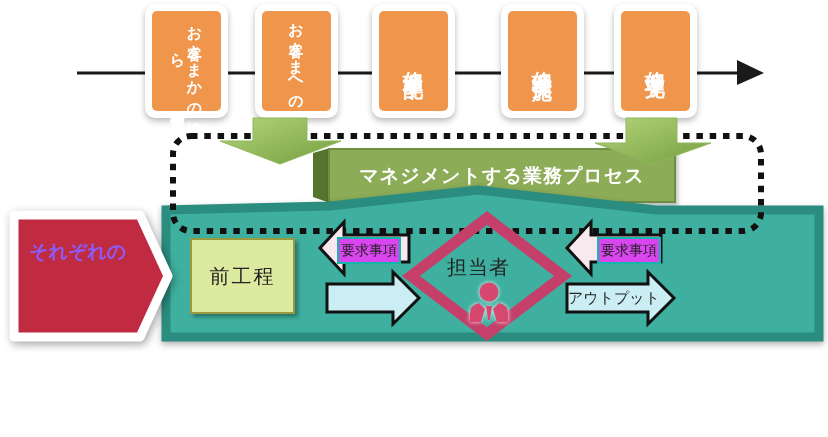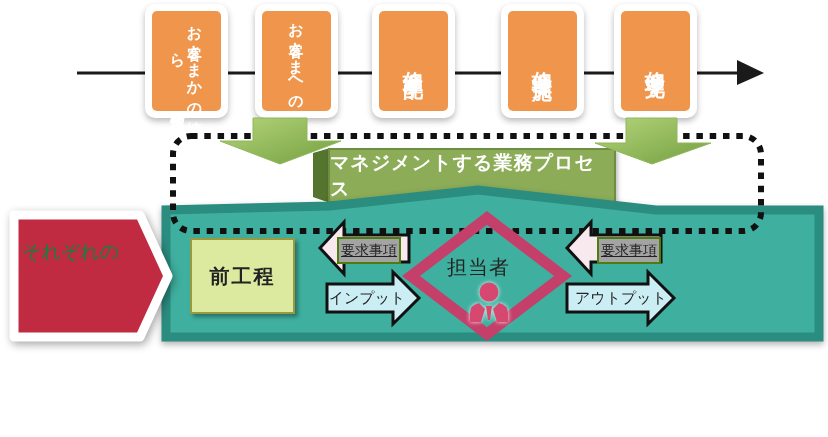--- a/index.html
+++ b/index.html
@@ -20,53 +20,53 @@
     width:69px;height:100px;background:#f0964c;border-radius:5px;
     display:flex;align-items:center;justify-content:center;
     writing-mode:vertical-rl;
     color:#fff;font-weight:bold;text-align:center;
   }
   .step-inner .vline{line-height:17px;font-size:15px;letter-spacing:1px;}
   .step.big .step-inner .vline{font-size:20px;letter-spacing:3px;line-height:24px;}
 
   
   #banner{
-    position:absolute;left:328px;top:148px;width:288px;height:55px;
+    position:absolute;left:328px;top:148px;width:348px;height:55px;
     background:#8cac58;border:2px solid #6e8e44;box-sizing:border-box;z-index:3;
     display:flex;align-items:center;justify-content:center;
     color:#fff;font-size:19px;font-weight:bold;letter-spacing:1px;
     box-shadow:2px 3px 4px rgba(0,0,0,.25);
   }
 
   
   #side-note-text{
-    position:absolute;left:22px;top:238px;width:140px;z-index:8;
-    color:#15803d;font-size:19px;font-weight:normal;line-height:27px;
+    position:absolute;left:29px;top:238px;width:140px;z-index:8;
+    color:#8b5cf6;font-size:19px;font-weight:bold;line-height:27px;
   }
 
   
   #pre-box{
     position:absolute;left:190px;top:238px;width:105px;height:76px;z-index:9;
     background:#dcea9f;border:2px solid #99993f;box-sizing:border-box;
     box-shadow:3px 3px 4px rgba(0,0,0,.35);
     display:flex;align-items:center;justify-content:center;
-    font-size:20px;color:#222;letter-spacing:2px;font-weight:bold;
+    font-size:20px;color:#222;letter-spacing:2px;
   }
   #next-ellipse{
     position:absolute;left:668px;top:242px;width:124px;height:77px;z-index:9;
     background:#def3ec;border:2px solid #43a093;box-sizing:border-box;border-radius:50%;
     box-shadow:2px 3px 4px rgba(0,0,0,.3);
     display:flex;align-items:center;justify-content:center;
     font-size:20px;color:#222;letter-spacing:2px;
   }
   .arrow-label{
     position:absolute;z-index:10;display:flex;align-items:center;justify-content:center;
     color:#222;font-size:14px;white-space:nowrap;
   }
-  .boxed{background:#a3a3a3;border:2px solid #4d7c0f;text-decoration:underline;}
+  .boxed{background:#d946ef;border:2px solid #14b8a6;}
   #person-label{
     position:absolute;left:447px;top:254px;width:86px;z-index:10;text-align:left;
     color:#222;font-size:20px;letter-spacing:1px;
   }
 </style>
 </head>
 <body>
 
 <div id="stage">
 
@@ -149,17 +149,16 @@
     <g fill="#d6486f" style="filter:drop-shadow(0 0 2px rgba(255,255,255,.9));">
       <circle cx="489" cy="292" r="9.5"></circle>
       <path d="M470,322 L470,313 Q470,305 479,303 L485,309 L481,322 Z"></path>
       <path d="M508,322 L508,313 Q508,305 499,303 L493,309 L497,322 Z"></path>
       <path d="M486,306 L492,306 L490,320 L488,320 Z"></path>
     </g>
   </svg>
 
   <div class="arrow-label boxed" style="left:337px;top:237px;width:60px;height:23px;">要求事項</div>
   <div class="arrow-label boxed" style="left:597px;top:237px;width:60px;height:23px;">要求事項</div>
-  <div class="arrow-label" style="left:330px;top:287px;width:74px;height:22px;font-size:15px;">インプット</div>
-  <div class="arrow-label" style="left:568px;top:287px;width:92px;height:22px;font-size:15px;margin-left:7px;">アウトプット</div>
+  <div class="arrow-label" style="left:568px;top:287px;width:92px;height:22px;font-size:15px;">アウトプット</div>
   <div id="person-label">担当者</div>
 
 </div>
 
 </body></html>

